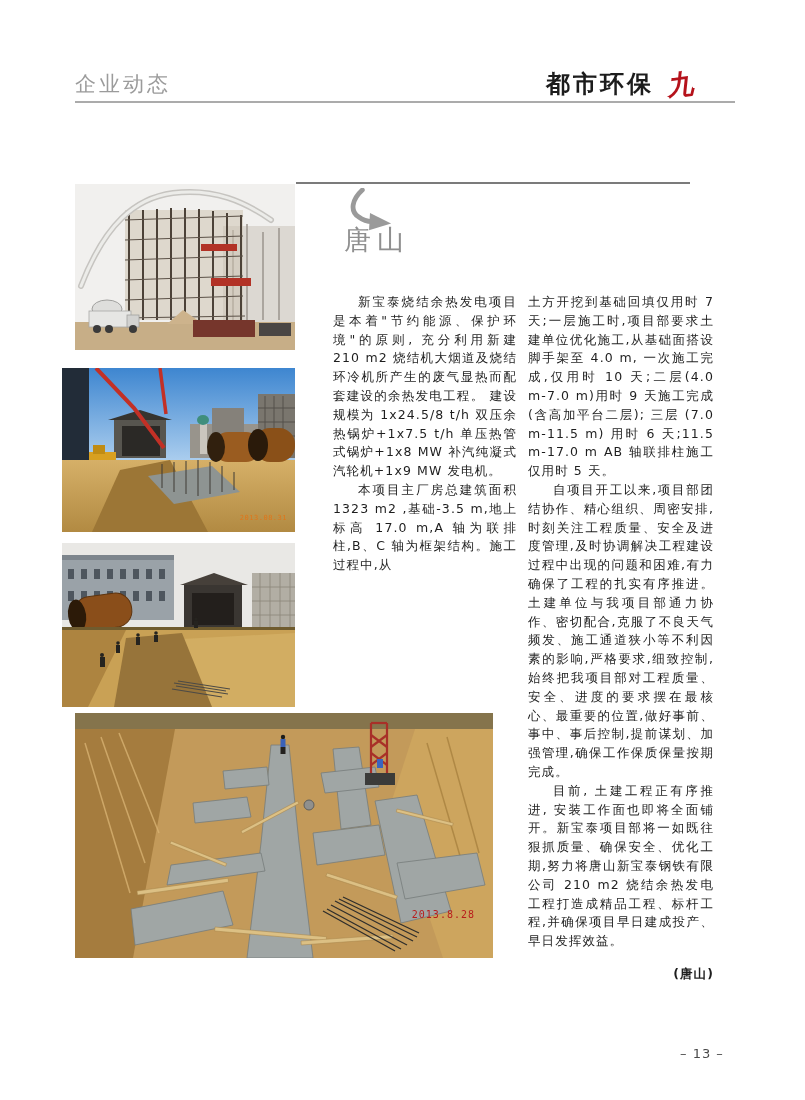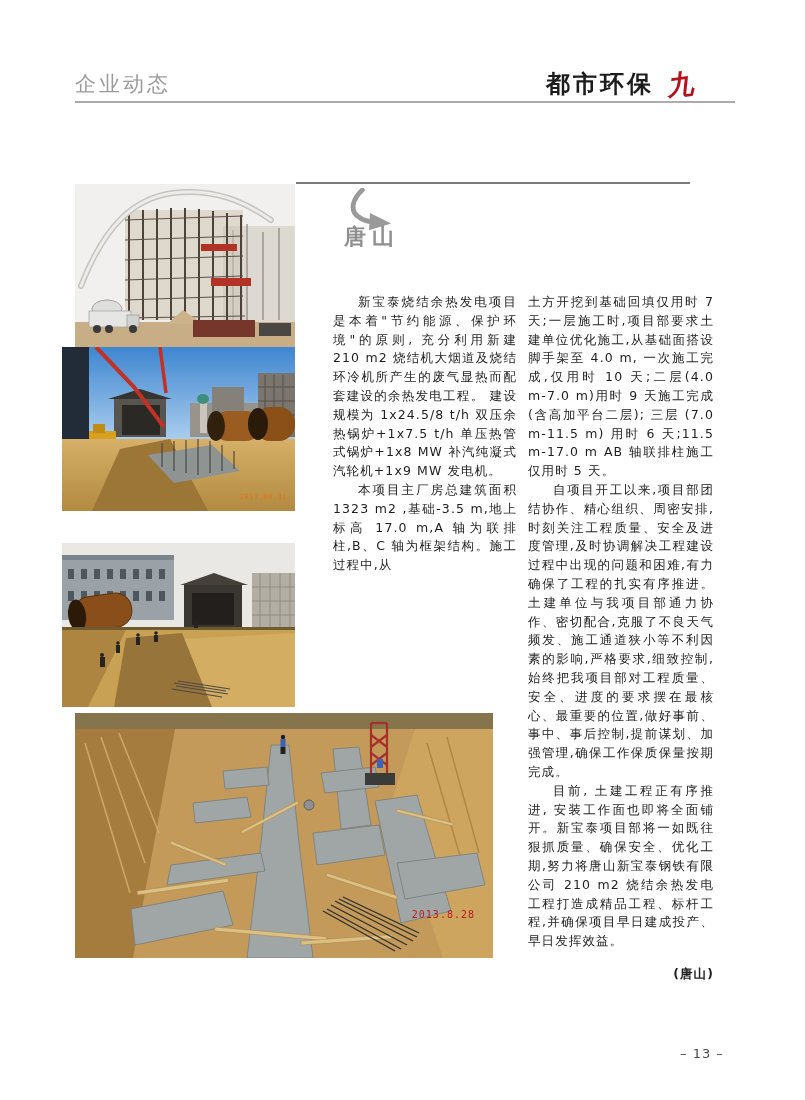--- a/index.html
+++ b/index.html
@@ -14,27 +14,27 @@
   .brand { left:546px; top:68px; display:flex; align-items:center;gap:8px; }
   .brand-name { font-size:24px; font-weight:bold; color:#1c1c1c; letter-spacing:3px; }
   .brand-mark { font-size:27px; color:#b5121b; font-weight:bold; font-style:italic;
                 transform:rotate(-8deg); margin-left:4px; line-height:1;
                 font-family:"DejaVu Serif", serif; }
   .header-rule { left:75px; top:101px; width:660px; height:2px; background:#ababab; }
 
   
   .intro-rule { left:296px; top:182px; width:394px; height:2px; background:#7b7b7b; }
   .arrow-wrap { left:346px; top:188px; width:48px; height:42px; }
-  .location { left:344px; top:222px; font-size:22px; font-weight:bold; color:#8f8f8f; letter-spacing:6px; }
+  .location { left:344px; top:222px; font-size:27px; font-weight:normal; color:#8f8f8f; letter-spacing:6px; }
 
   
   .photo { overflow:hidden; }
   .photo svg { display:block; width:100%; height:100%; }
   .photo1 { left:75px;  top:184px; width:220px; height:166px; }
-  .photo2 { left:62px;  top:347px; width:233px; height:164px; }
+  .photo2 { left:62px;  top:368px; width:233px; height:164px; }
   .photo3 { left:62px;  top:543px; width:233px; height:164px; }
   .photo4 { left:75px;  top:713px; width:418px; height:245px; }
   .stamp { position:absolute; font-family:"DejaVu Sans Mono", monospace; pointer-events:none; }
   .stamp2 { right:8px; bottom:10px; font-size:7px; color:#e0761a; letter-spacing:0.5px; }
   .stamp4 { right:18px; bottom:38px; font-size:10px; color:#b91c1c; letter-spacing:1px; }
 
   
   .col { text-align:justify; }
   .col1 { left:333px; top:293px; width:184px; }
   .col2 { left:528px; top:293px; width:186px; }

